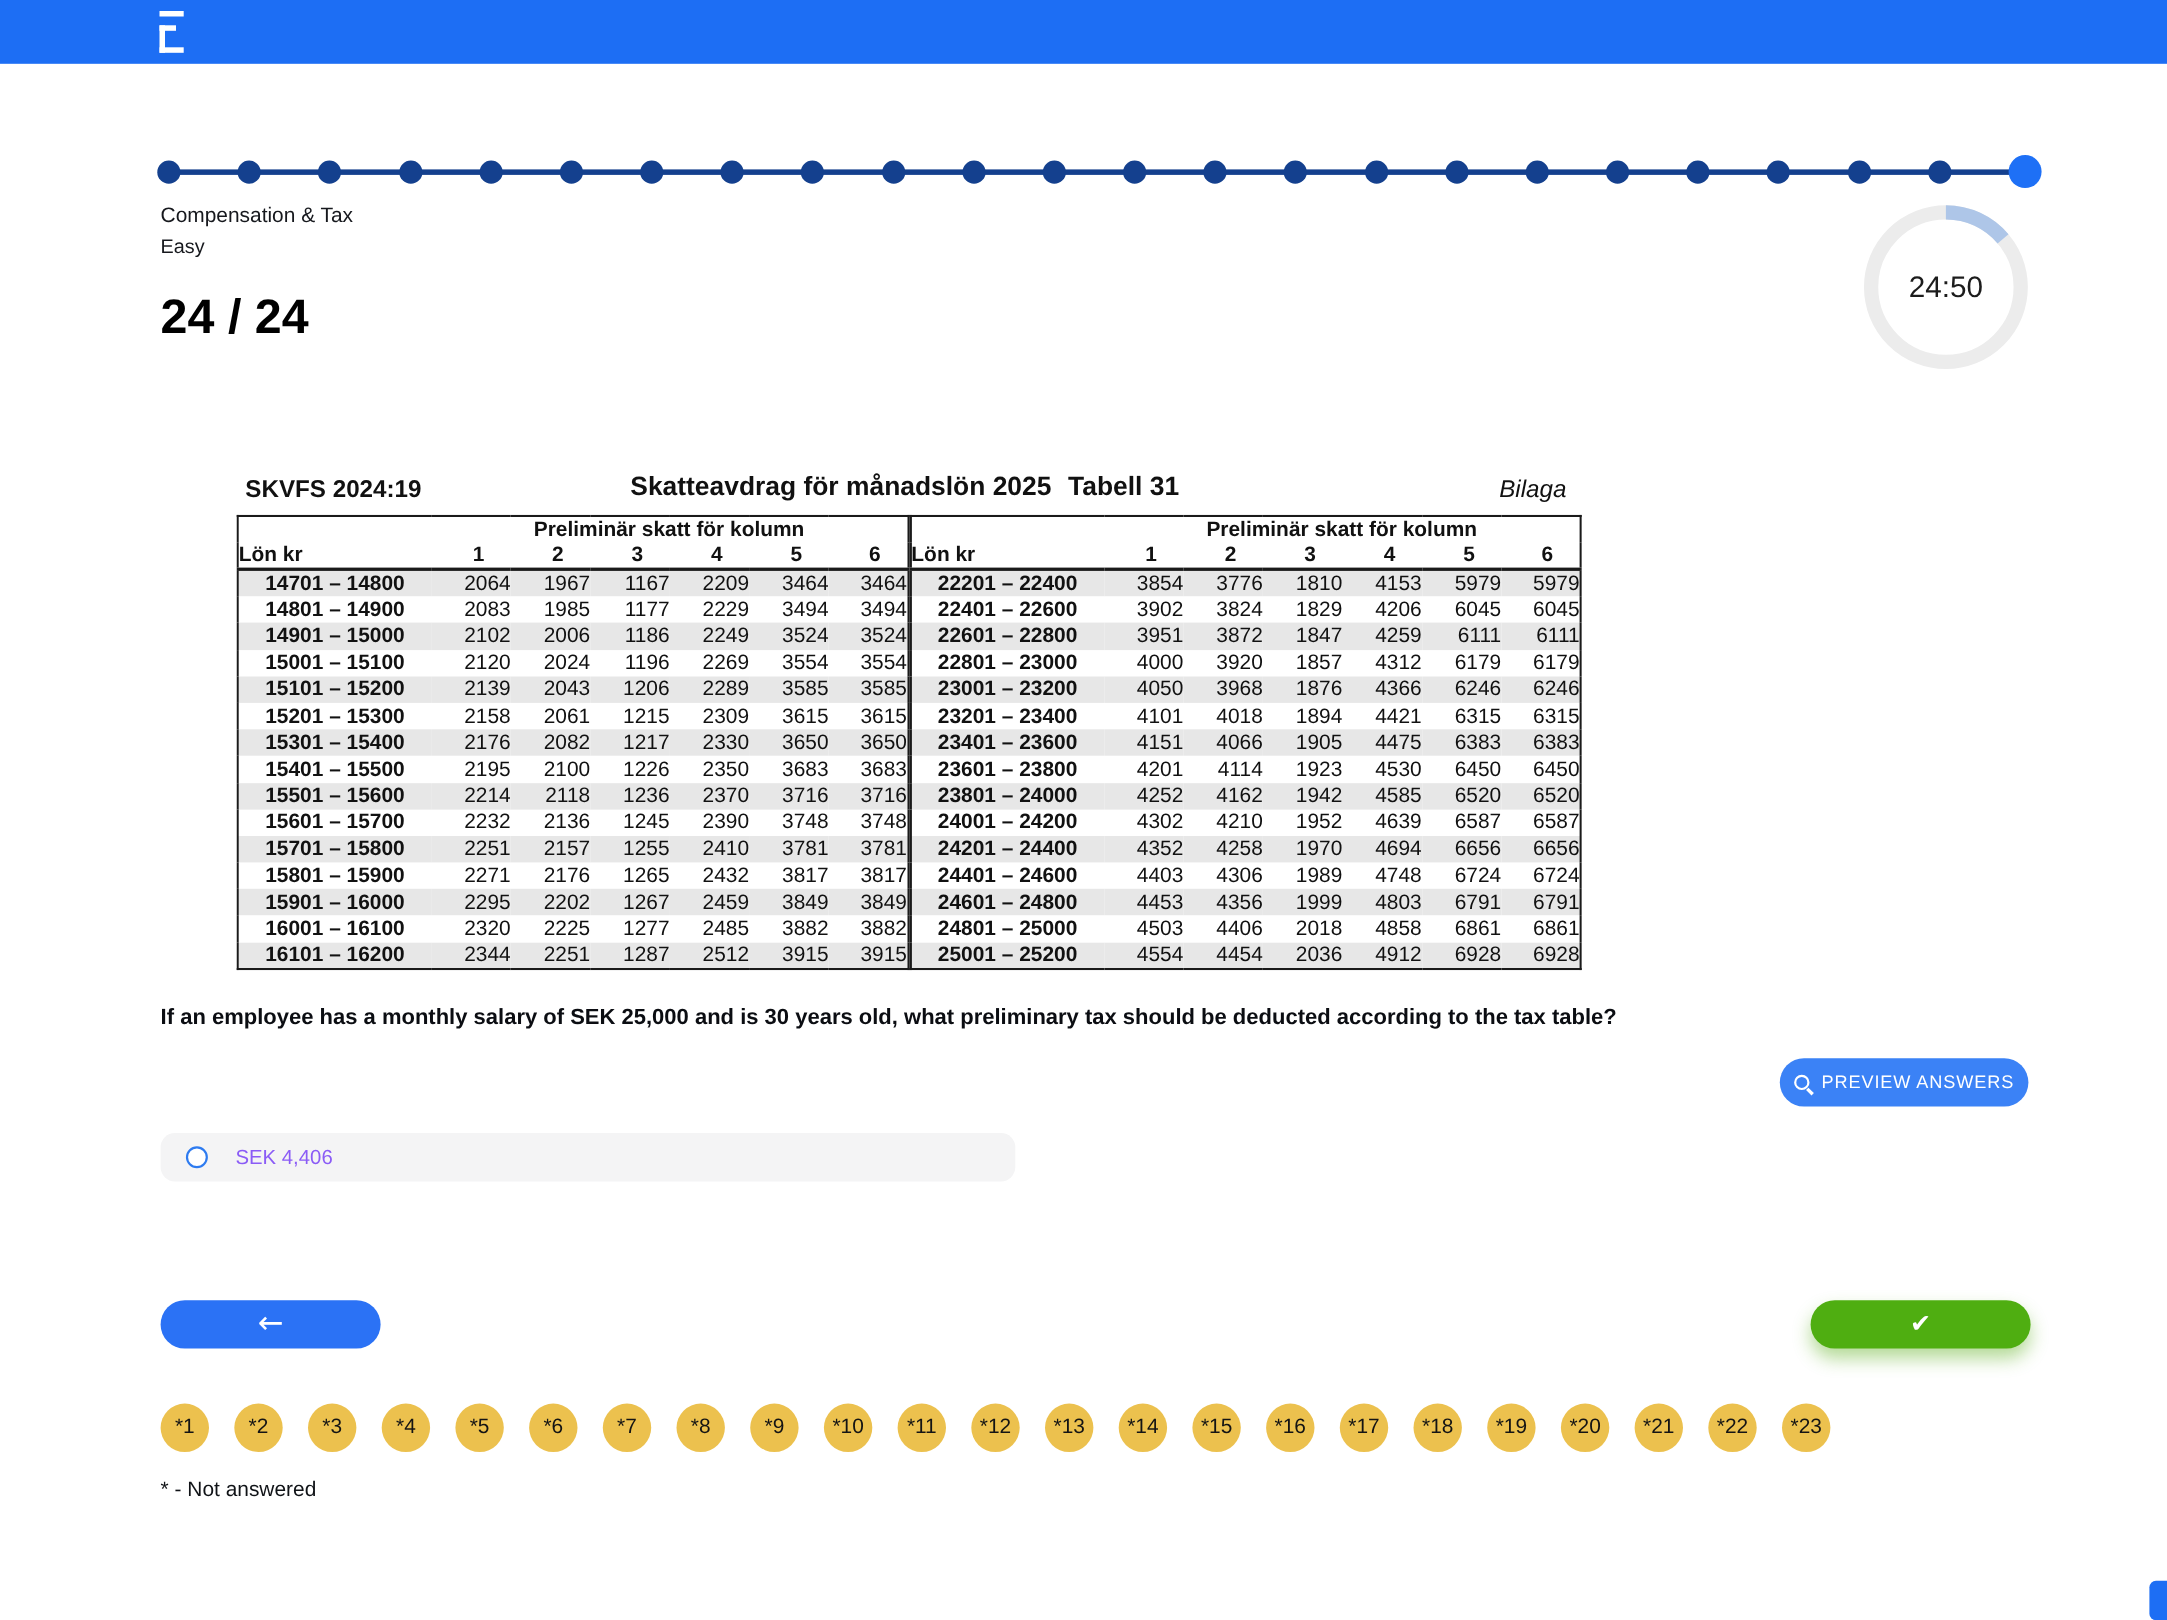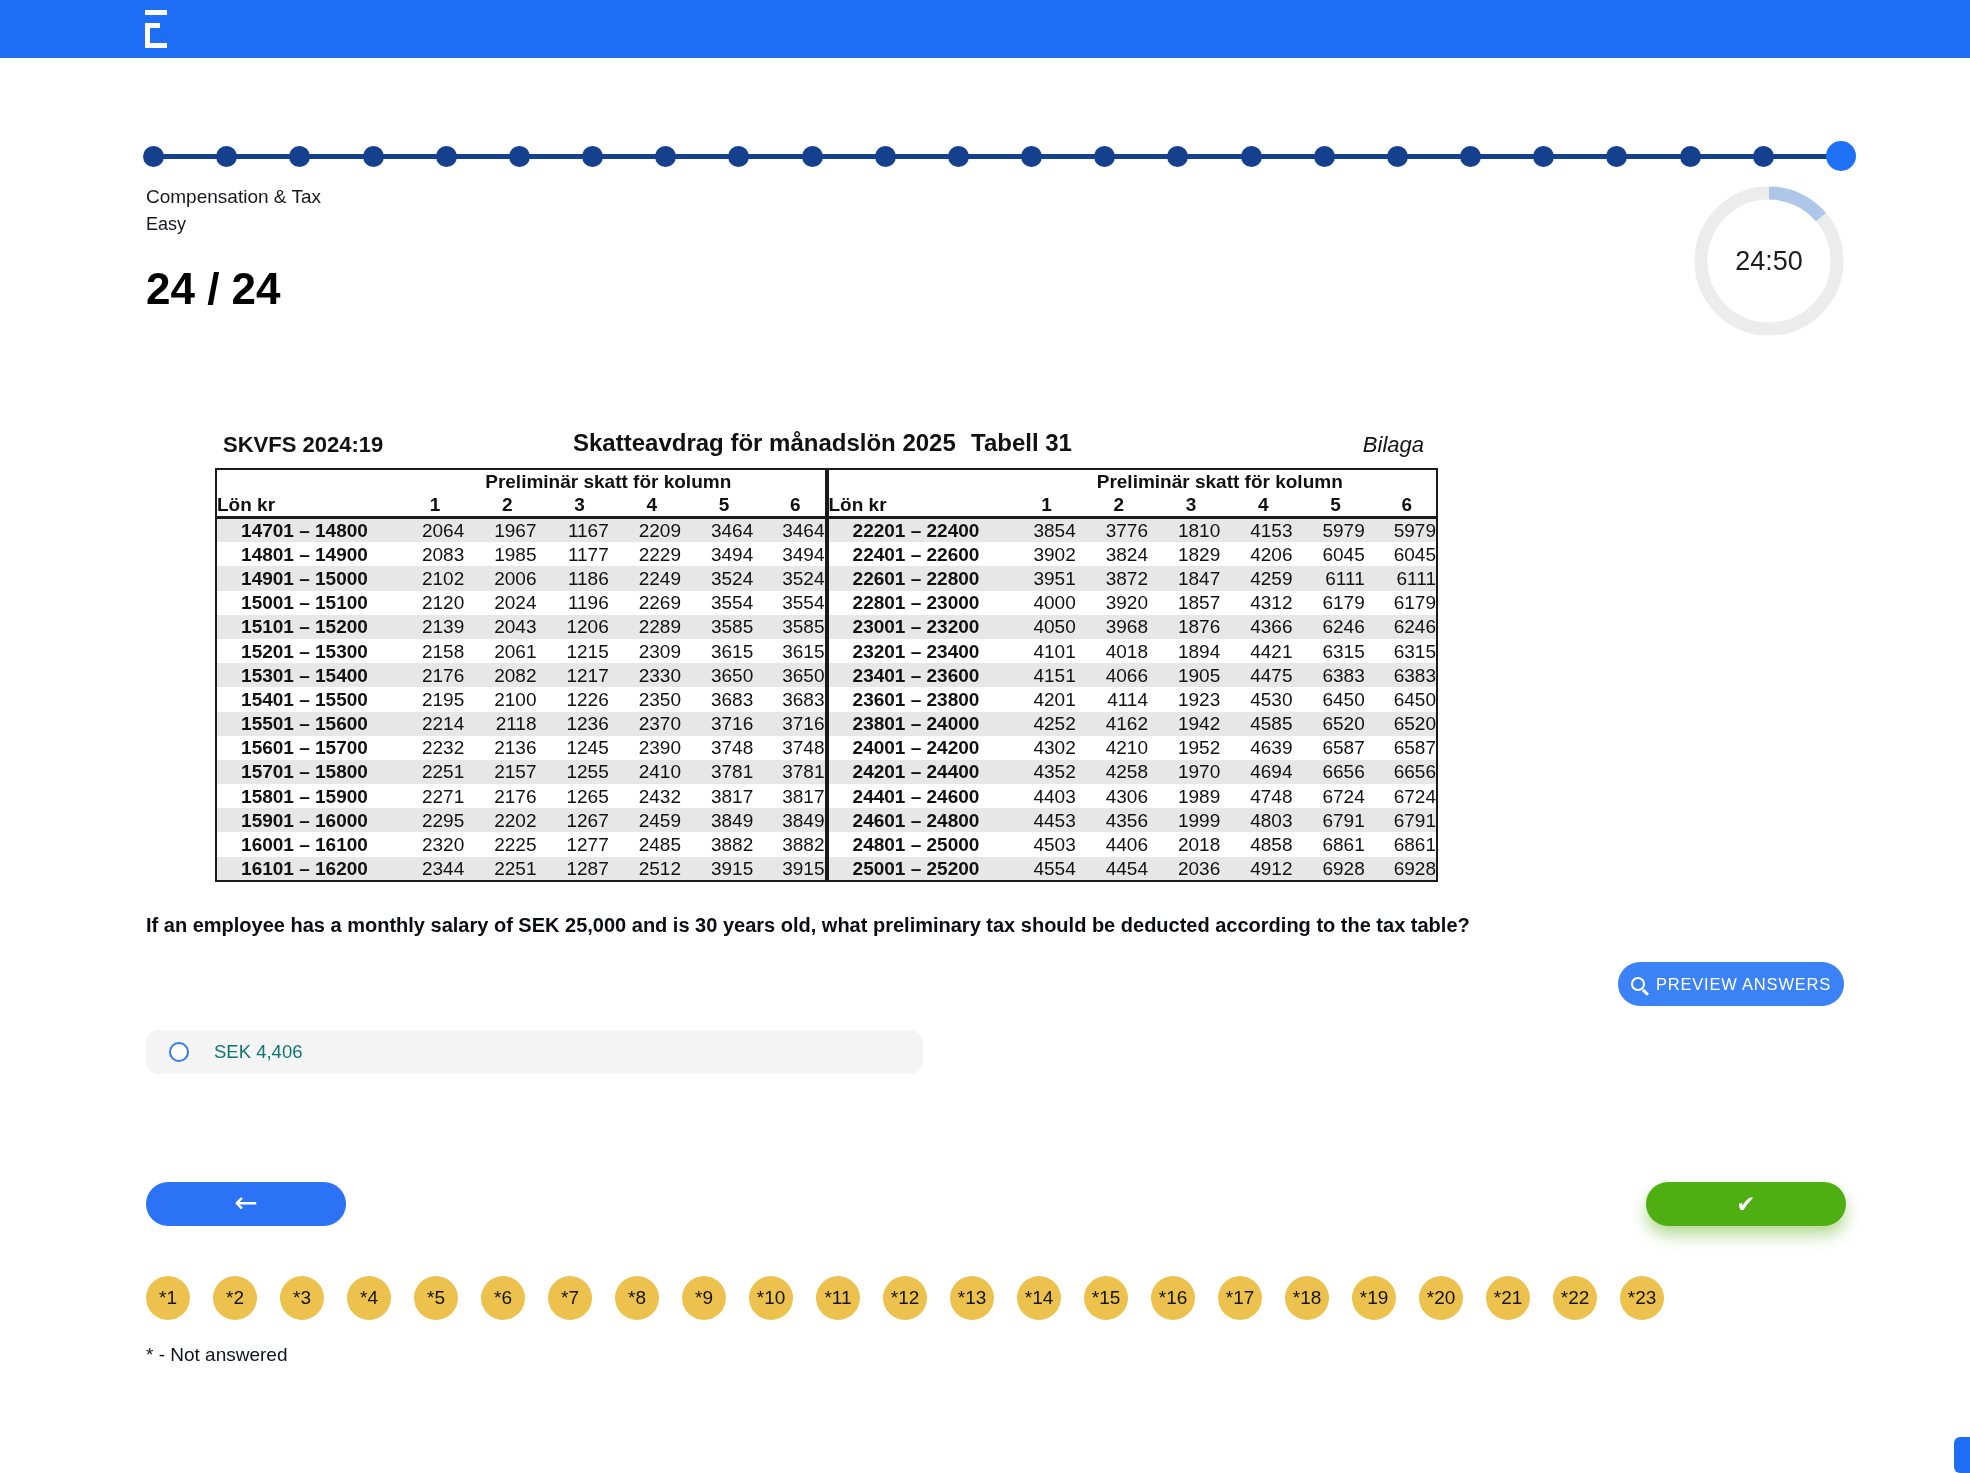--- a/index.html
+++ b/index.html
@@ -65,21 +65,21 @@
   .search-icon::after { content:""; position:absolute; width:2.5px; height:7px;
     background:#fff; left:11px; top:10px; transform:rotate(-45deg); }
 
   
   .options { position:absolute; left:146px; top:1030px; width:1700px;
     display:grid; grid-template-columns:777px 765px; column-gap:158px; row-gap:41px; }
   .option { height:44px; background:#f4f4f5; border-radius:13px;
     display:flex; align-items:center; padding-left:23px; cursor:pointer; }
   .radio { width:20px; height:20px; border:2px solid #2e7bf0; border-radius:50%;
     background:#fff; margin-right:25px; flex:0 0 auto; }
-  .option-label { font-size:18.5px; color:#0f766e; }
+  .option-label { font-size:18.5px; color:#8b5cf6; }
 
   
   .back-btn { position:absolute; left:146px; top:1182px; width:200px; height:44px;
     background:#2b72f5; border:none; border-radius:22px; color:#fff; cursor:pointer;
     display:flex; align-items:center; justify-content:center; }
   .back-btn .glyph { font-family:"DejaVu Sans",sans-serif; font-size:28px; line-height:1; margin-top:-3px; }
   .submit-btn { position:absolute; left:1646px; top:1182px; width:200px; height:44px;
     background:#4fae11; border:none; border-radius:22px; color:#fff; cursor:pointer;
     display:flex; align-items:center; justify-content:center;
     box-shadow:0 9px 16px rgba(88,174,24,.45); }

